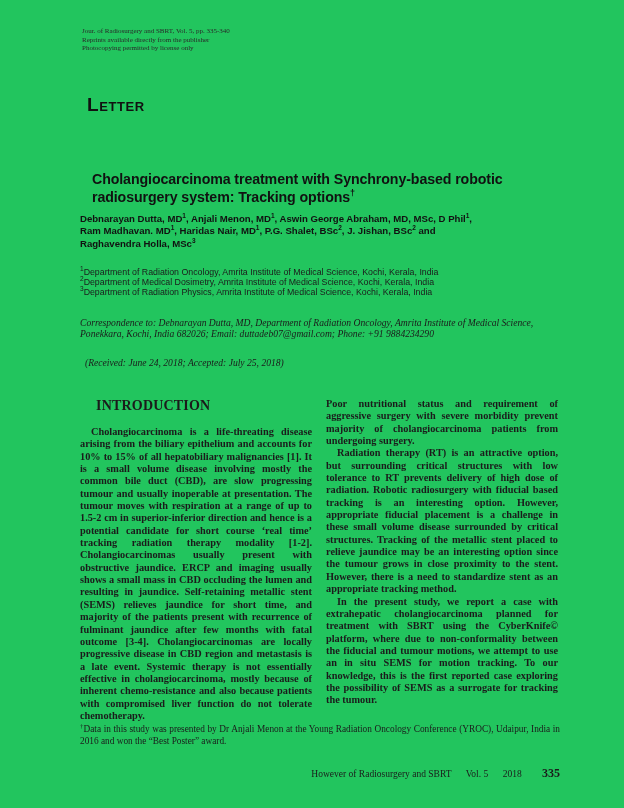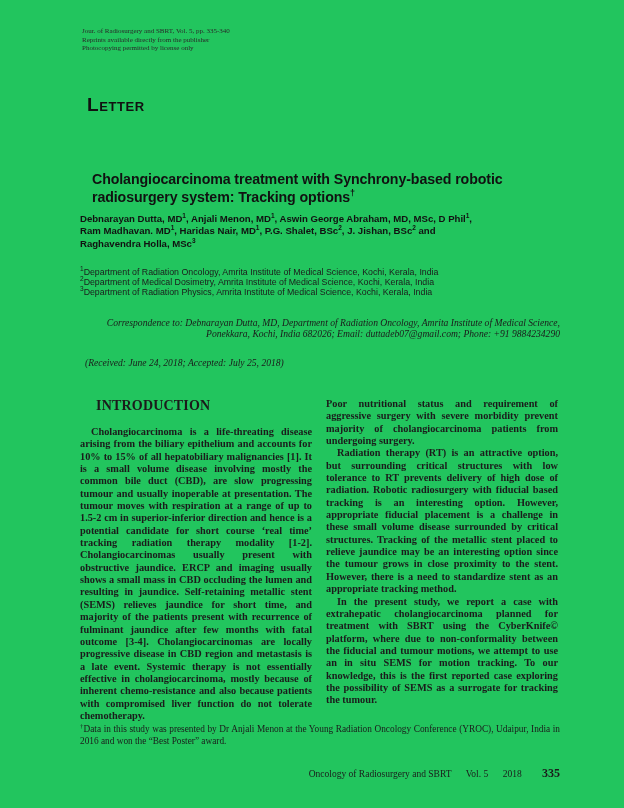--- a/index.html
+++ b/index.html
@@ -77,21 +77,20 @@
   }
   
   .correspondence {
     position: absolute;
     left: 80px;
     top: 317px;
     width: 480px;
     font-style: italic;
     font-size: 9.6px;
     line-height: 11.2px;
-    text-align: right;
   }
   .received {
     position: absolute;
     left: 85px;
     top: 357px;
     font-style: italic;
     font-size: 9.6px;
   }
   
   .body-columns {
@@ -186,19 +185,19 @@
       <p class="indent">Radiation therapy (RT) is an attractive option, but surrounding critical structures with low tolerance to RT prevents delivery of high dose of radiation. Robotic radiosurgery with fiducial based tracking is an interesting option. However, appropriate fiducial placement is a challenge in these small volume disease surrounded by critical structures. Tracking of the metallic stent placed to relieve jaundice may be an interesting option since the tumour grows in close proximity to the stent. However, there is a need to standardize stent as an appropriate tracking method.</p>
       <p class="indent">In the present study, we report a case with extrahepatic cholangiocarcinoma planned for treatment with SBRT using the CyberKnife© platform, where due to non-conformality between the fiducial and tumour motions, we attempt to use an in situ SEMS for motion tracking. To our knowledge, this is the first reported case exploring the possibility of SEMS as a surrogate for tracking the tumour.</p>
     </div>
   </div>
 
   <div class="footnote">
     <sup>†</sup><span>Data in this study was presented by Dr Anjali Menon at the Young Radiation Oncology Conference (YROC), Udaipur, India in 2016 and won the “Best Poster” award.</span>
   </div>
 
   <div class="footer">
-    <span>Oncology of Radiosurgery and SBRT</span><span class="sep"></span>
+    <span>However of Radiosurgery and SBRT</span><span class="sep"></span>
     <span>Vol. 5</span><span class="sep"></span>
     <span>2018</span><span class="sep-wide"></span>
     <span class="page-number">335</span>
   </div>
 
 </div>
 
 </body></html>

